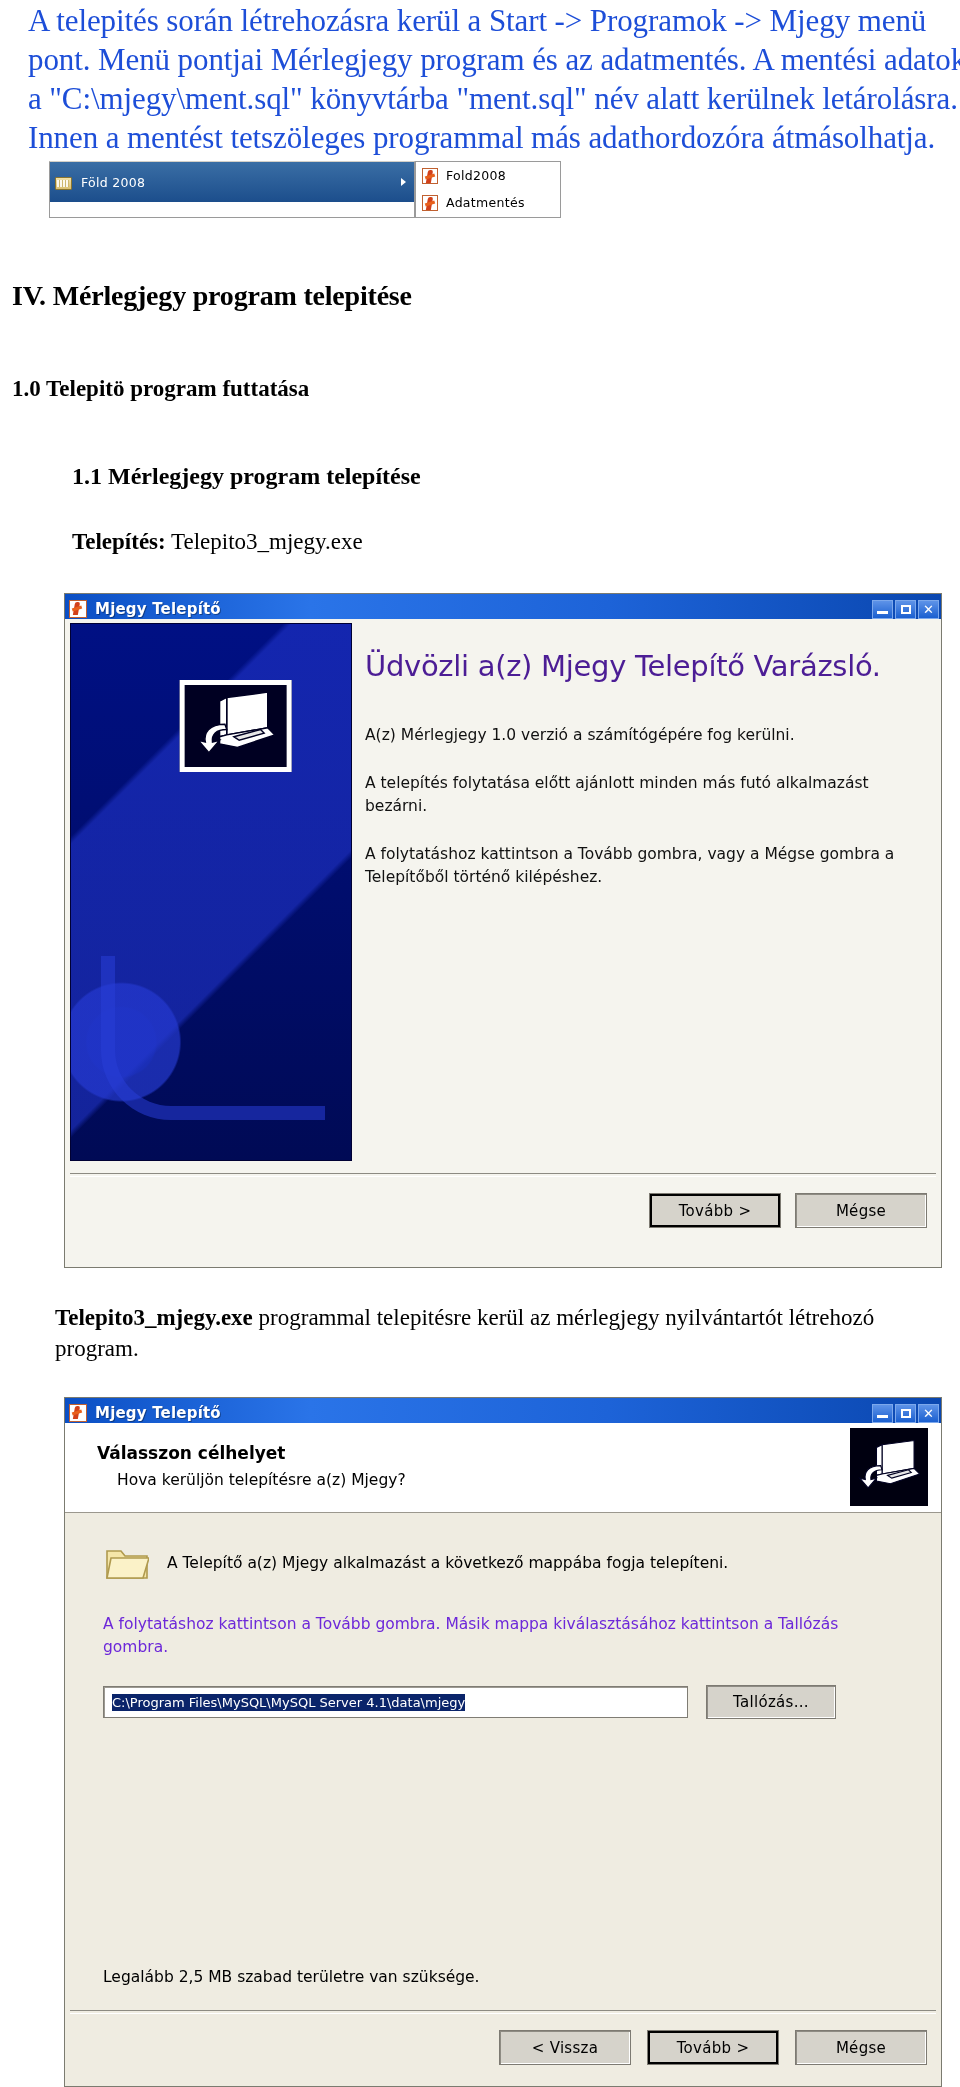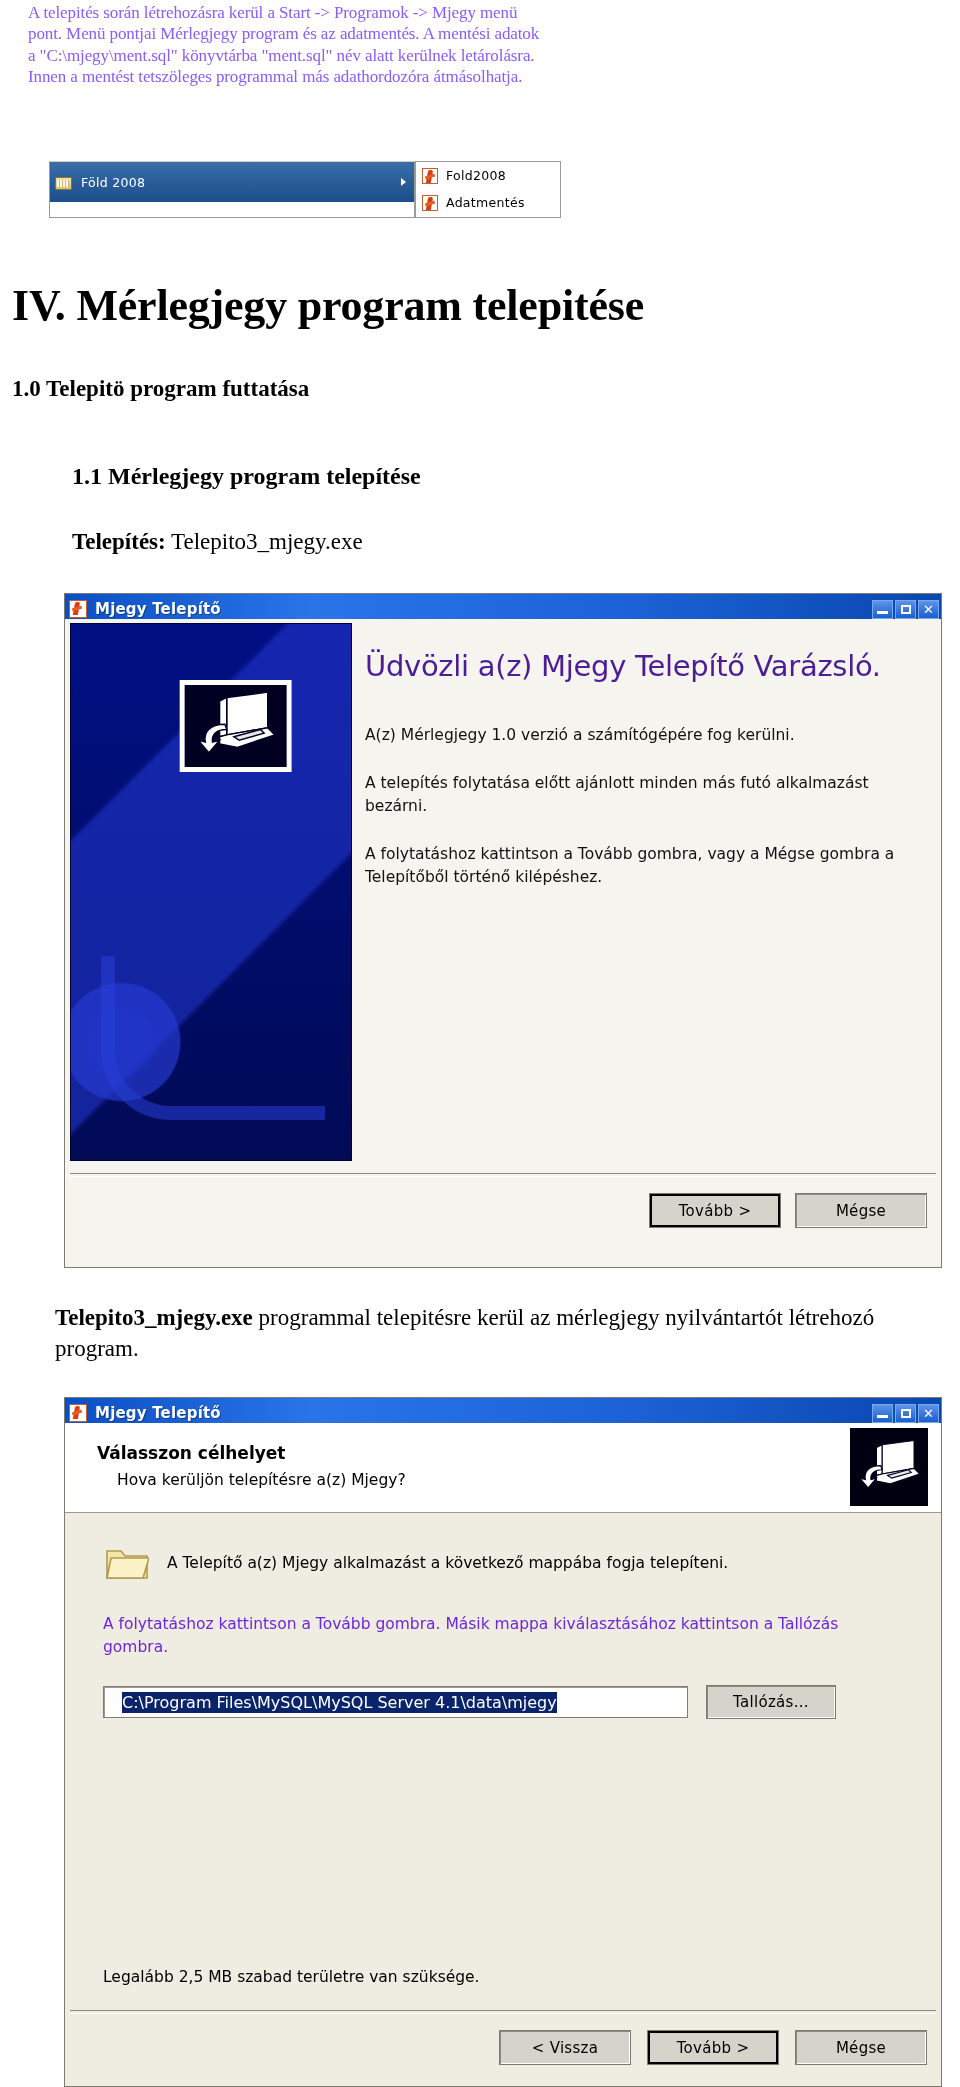--- a/index.html
+++ b/index.html
@@ -13,23 +13,23 @@
     position: relative;
     font-family: "Liberation Serif", serif;
     color: #000000;
     overflow: hidden;
   }
 
   
   .doc-para {
     position: absolute;
     font-family: "Liberation Serif", serif;
-    font-size: 17px;
+    font-size: 31px;
     line-height: 1.255;
-    color: #8b5cf6;
+    color: #1d4ed8;
     letter-spacing: -0.1px;
   }
   #intro-para {
     left: 28px;
     top: 2px;
     width: 912px;
   }
   #intro-para .ln { display: block; white-space: nowrap; }
 
   
@@ -149,21 +149,21 @@
     transform: rotate(-18deg);
   }
 
   
   .h-main {
     position: absolute;
     left: 12px;
     top: 280px;
     font-family: "Liberation Serif", serif;
     font-weight: bold;
-    font-size: 44px;
+    font-size: 28px;
     letter-spacing: -0.2px;
     white-space: nowrap;
   }
   .h-sub1 {
     position: absolute;
     left: 12px;
     top: 376px;
     font-family: "Liberation Serif", serif;
     font-weight: bold;
     font-size: 23px;
@@ -466,23 +466,23 @@
   }
   .path-input {
     width: 585px;
     height: 32px;
     background: #ffffff;
     border: 1px solid #7f7c74;
     box-shadow: 1px 1px 0 #9d9a92 inset;
     box-sizing: border-box;
     display: flex;
     align-items: center;
-    padding: 0 18px;
-    font-family: "DejaVu Sans", sans-serif;
-    font-size: 16px;
+    padding: 0 8px;
+    font-family: "DejaVu Sans", sans-serif;
+    font-size: 13px;
   }
   .path-input .sel-text {
     background: #0a246a;
     color: #ffffff;
     padding: 1px 0;
     white-space: nowrap;
   }
   .space-note {
     position: absolute;
     left: 38px; top: 545px;

